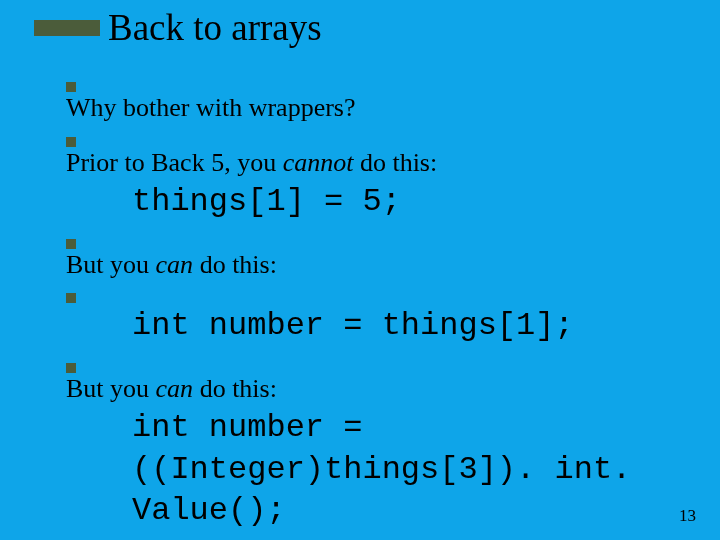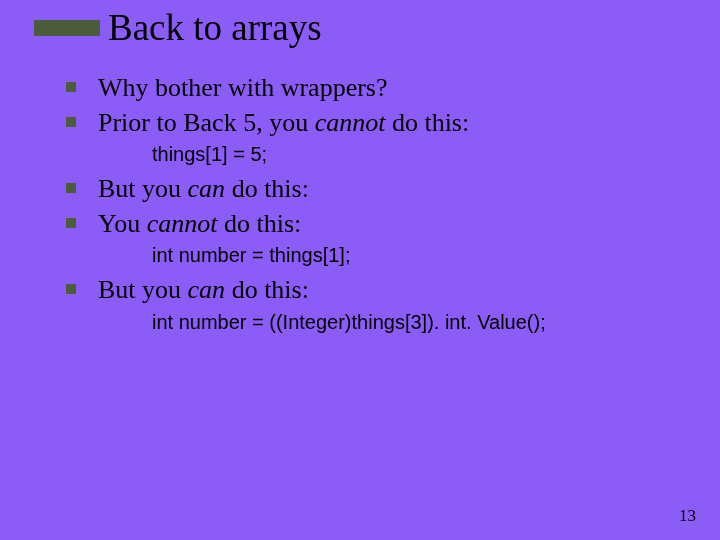--- a/index.html
+++ b/index.html
@@ -7,21 +7,21 @@
     width: 720px;
     height: 540px;
     background: #f5f5f5;
     font-family: "Times New Roman", Times, serif;
     position: relative;
     overflow: hidden;
   }
   .slide {
     width: 720px;
     height: 540px;
-    background: #8b5cf6;
+    background: #0ea5e9;
     padding: 18px 40px 40px 40px;
     position: relative;
   }
   .accent-bar {
     position: absolute;
     left: 34px;
     top: 20px;
     width: 66px;
     height: 16px;
     background: #4b5c3a;
@@ -37,20 +37,21 @@
   .content {
     position: absolute;
     left: 66px;
     top: 72px;
     right: 30px;
   }
   .b1 {
     display: flex;
     align-items: baseline;
     margin-bottom: 2px;
+    flex-direction: column;
   }
   .b1 .sq {
     width: 10px;
     height: 10px;
     background: #4b5c3a;
     flex: 0 0 10px;
     margin-top: 10px;
     margin-right: 22px;
     align-self: flex-start;
   }
@@ -58,25 +59,24 @@
     font-size: 26px;
     line-height: 1.25;
     color: #000;
   }
   .sub {
     margin-left: 66px;
     margin-top: 2px;
     margin-bottom: 6px;
   }
   .sub .txt {
-    font-size: 20px;
-    font-family: Liberation Sans, sans-serif;
+    font-size: 32px;
+    font-family: Liberation Mono, monospace;
     color: #000;
     line-height: 1.3;
-    margin-left: 20px;
   }
   .verdana { font-family: Verdana, Geneva, sans-serif; }
   .italic { font-style: italic; }
   .page-num {
     position: absolute;
     right: 24px;
     bottom: 14px;
     font-size: 17px;
     font-family: "Times New Roman", serif;
     color: #000;
@@ -111,23 +111,20 @@
 
     <div class="b1">
       <div class="sq"></div>
       <div class="txt">
         <span>But you </span><span class="italic">can</span><span> do this:</span>
       </div>
     </div>
 
     <div class="b1">
       <div class="sq"></div>
-      <div class="txt">
-        <span>You </span><span class="italic">cannot</span><span> do this:</span>
-      </div>
     </div>
     <div class="sub">
       <div class="txt">int number = things[1];</div>
     </div>
 
     <div class="b1">
       <div class="sq"></div>
       <div class="txt">
         <span>But you </span><span class="italic">can</span><span> do this:</span>
       </div>

